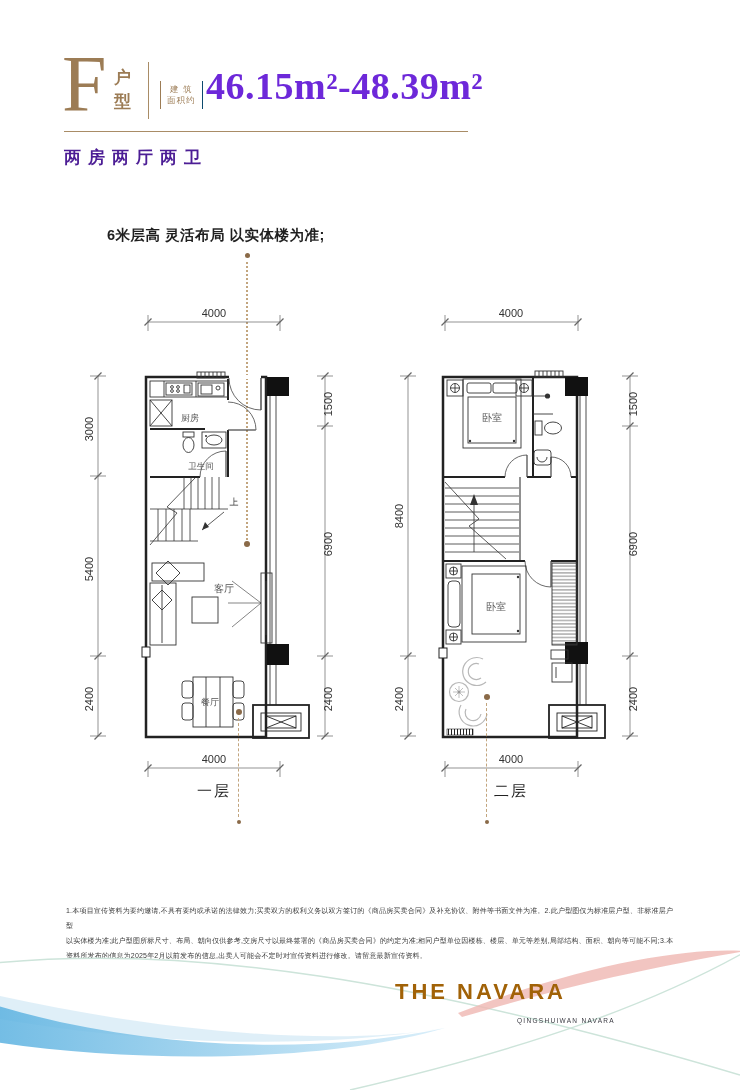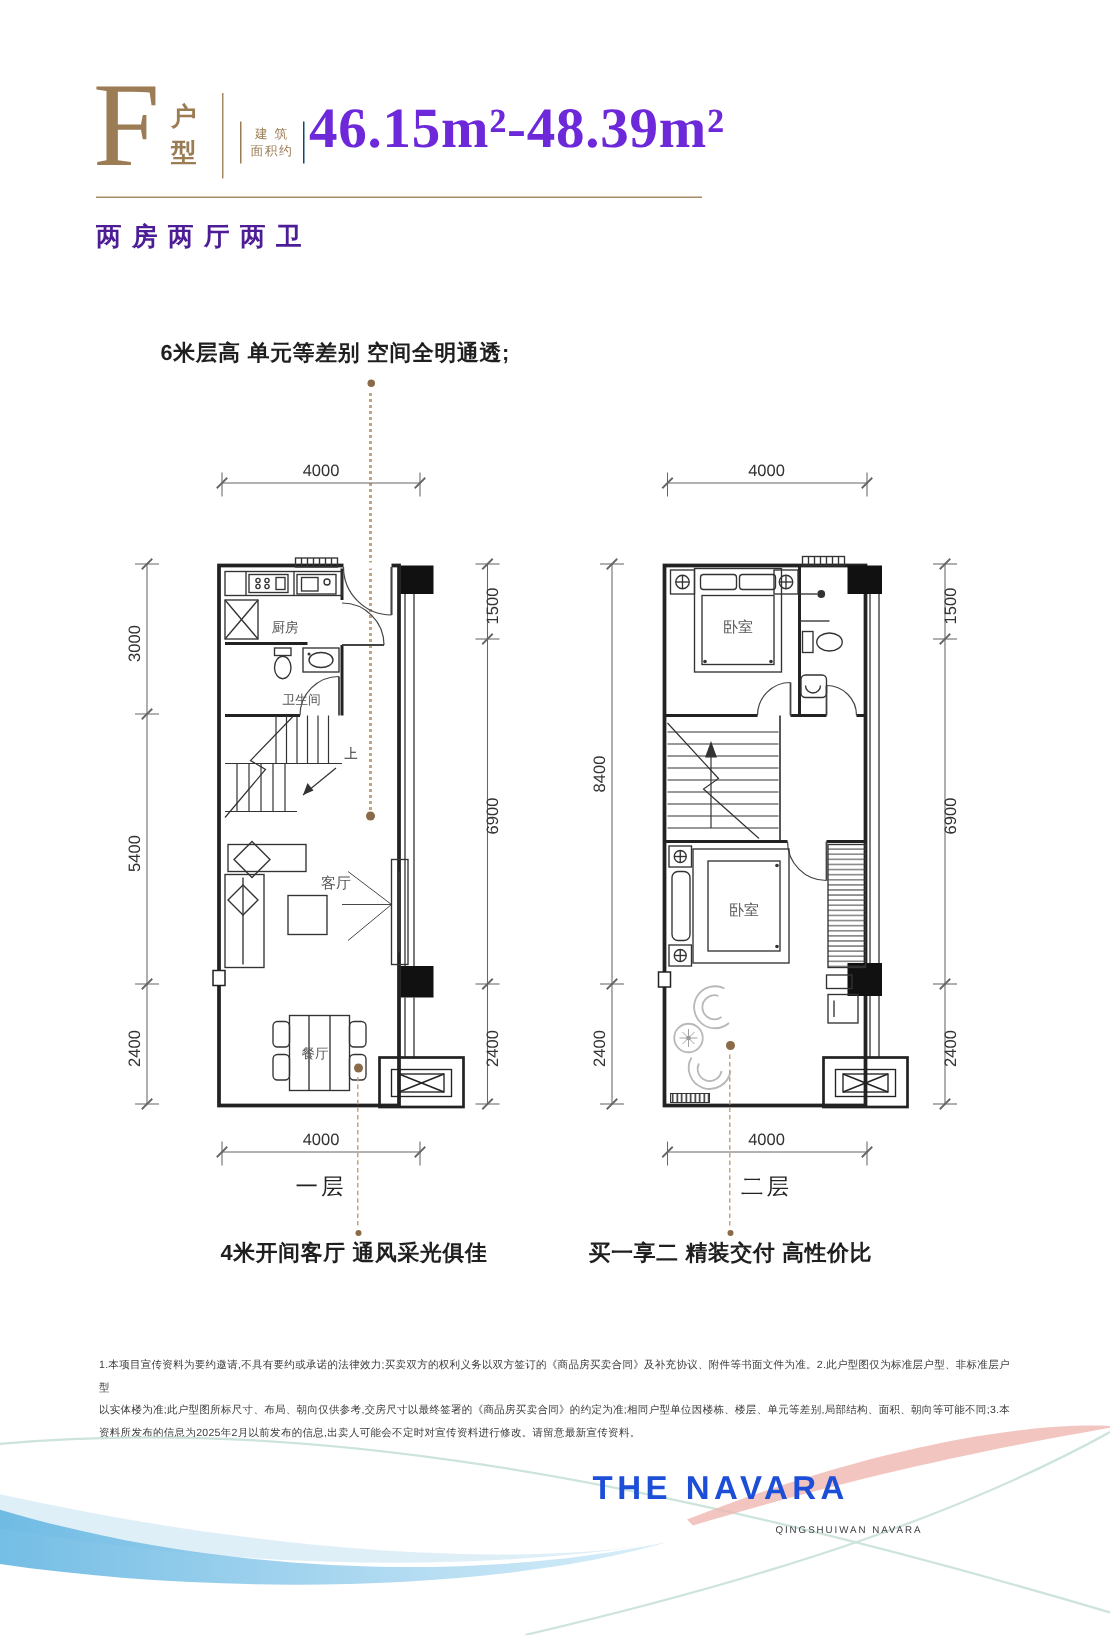--- a/index.html
+++ b/index.html
@@ -28,21 +28,21 @@
   .vline{position:absolute;width:0;}
   .dotted{border-left:2px dotted #c2a57e;}
   .dashed{border-left:1.5px dashed #c2a57e;}
   
   svg.plan{position:absolute;}
   
   .disclaimer{left:66px;top:903px;width:608px;font-size:7px;line-height:15px;color:#3a3a3a;
               letter-spacing:0.2px;}
   
   .logo-block{left:395px;top:979px;width:220px;}
-  .logo-main{font-size:22px;font-weight:bold;letter-spacing:3px;color:#1d4ed8;white-space:nowrap;}
+  .logo-main{font-size:22px;font-weight:bold;letter-spacing:3px;color:#a16207;white-space:nowrap;}
   .logo-sub{margin-top:12px;text-align:right;font-size:6.5px;letter-spacing:1.3px;color:#3a3a42;}
   .logo-region{margin-top:3px;text-align:center;font-family:"Liberation Serif",serif;font-style:italic;
                font-size:16px;color:#15151a;}
   svg.waves{position:absolute;left:0;top:945px;}
 </style>
 </head>
 <body>
 
 <div class="page">
 
@@ -53,21 +53,21 @@
   </div>
   <div class="abs hdr-divider"></div>
   <div class="abs area-bracket">
     <div>建 筑</div>
     <div>面积约</div>
   </div>
   <div class="abs area-value">46.15m²-48.39m²</div>
   <div class="abs hdr-rule"></div>
   <div class="abs subtitle">两房两厅两卫</div>
 
-  <div class="abs callout callout-top">6米层高 单元等差别 空间全明通透;</div>
+  <div class="abs callout callout-top">6米层高 灵活布局 以实体楼为准;</div>
   <div class="dot" style="left:245px;top:253px;width:5px;height:5px;"></div>
   <div class="vline dotted" style="left:246px;top:262px;height:278px;"></div>
   <div class="dot" style="left:244px;top:541px;width:6px;height:6px;"></div>
 
   <svg class="plan" style="left:85px;top:300px;" width="260" height="500" viewBox="85 300 260 500">
     <g stroke="#666" stroke-width="0.7" fill="none">
       <line x1="148" y1="322" x2="280" y2="322"></line>
       <line x1="148" y1="315" x2="148" y2="331"></line>
         <line x1="280" y1="315" x2="280" y2="331"></line>
       <line x1="144.5" y1="325.5" x2="151.5" y2="318.5" stroke-width="1.2"></line>
@@ -374,26 +374,24 @@
       <rect x="562" y="716" width="30" height="12" stroke-width="0.9"></rect>
       <line x1="562" y1="716" x2="592" y2="728" stroke-width="0.9"></line>
       <line x1="592" y1="716" x2="562" y2="728" stroke-width="0.9"></line>
     </g>
     <text x="511" y="796" fill="#222" font-size="15" letter-spacing="2" font-family="Liberation Sans, sans-serif" text-anchor="middle">二层</text>
   </svg>
 
   <div class="dot" style="left:236px;top:709px;width:6px;height:6px;"></div>
   <div class="vline dashed" style="left:238px;top:718px;height:99px;"></div>
   <div class="dot" style="left:237px;top:820px;width:4px;height:4px;"></div>
-  <div class="abs callout callout-bl">4米开间客厅 通风采光俱佳</div>
 
   <div class="dot" style="left:484px;top:694px;width:6px;height:6px;"></div>
   <div class="vline dashed" style="left:486px;top:703px;height:114px;"></div>
   <div class="dot" style="left:485px;top:820px;width:4px;height:4px;"></div>
-  <div class="abs callout callout-br">买一享二 精装交付 高性价比</div>
 
   <div class="abs disclaimer">
     <div>1.本项目宣传资料为要约邀请,不具有要约或承诺的法律效力;买卖双方的权利义务以双方签订的《商品房买卖合同》及补充协议、附件等书面文件为准。2.此户型图仅为标准层户型、非标准层户型</div>
     <div>以实体楼为准;此户型图所标尺寸、布局、朝向仅供参考,交房尺寸以最终签署的《商品房买卖合同》的约定为准;相同户型单位因楼栋、楼层、单元等差别,局部结构、面积、朝向等可能不同;3.本</div>
     <div>资料所发布的信息为2025年2月以前发布的信息,出卖人可能会不定时对宣传资料进行修改。请留意最新宣传资料。</div>
   </div>
 
   <svg class="waves" width="740" height="145" viewBox="0 945 740 145">
     <defs>
       <linearGradient id="blueGrad" x1="0" y1="0" x2="1" y2="0">

